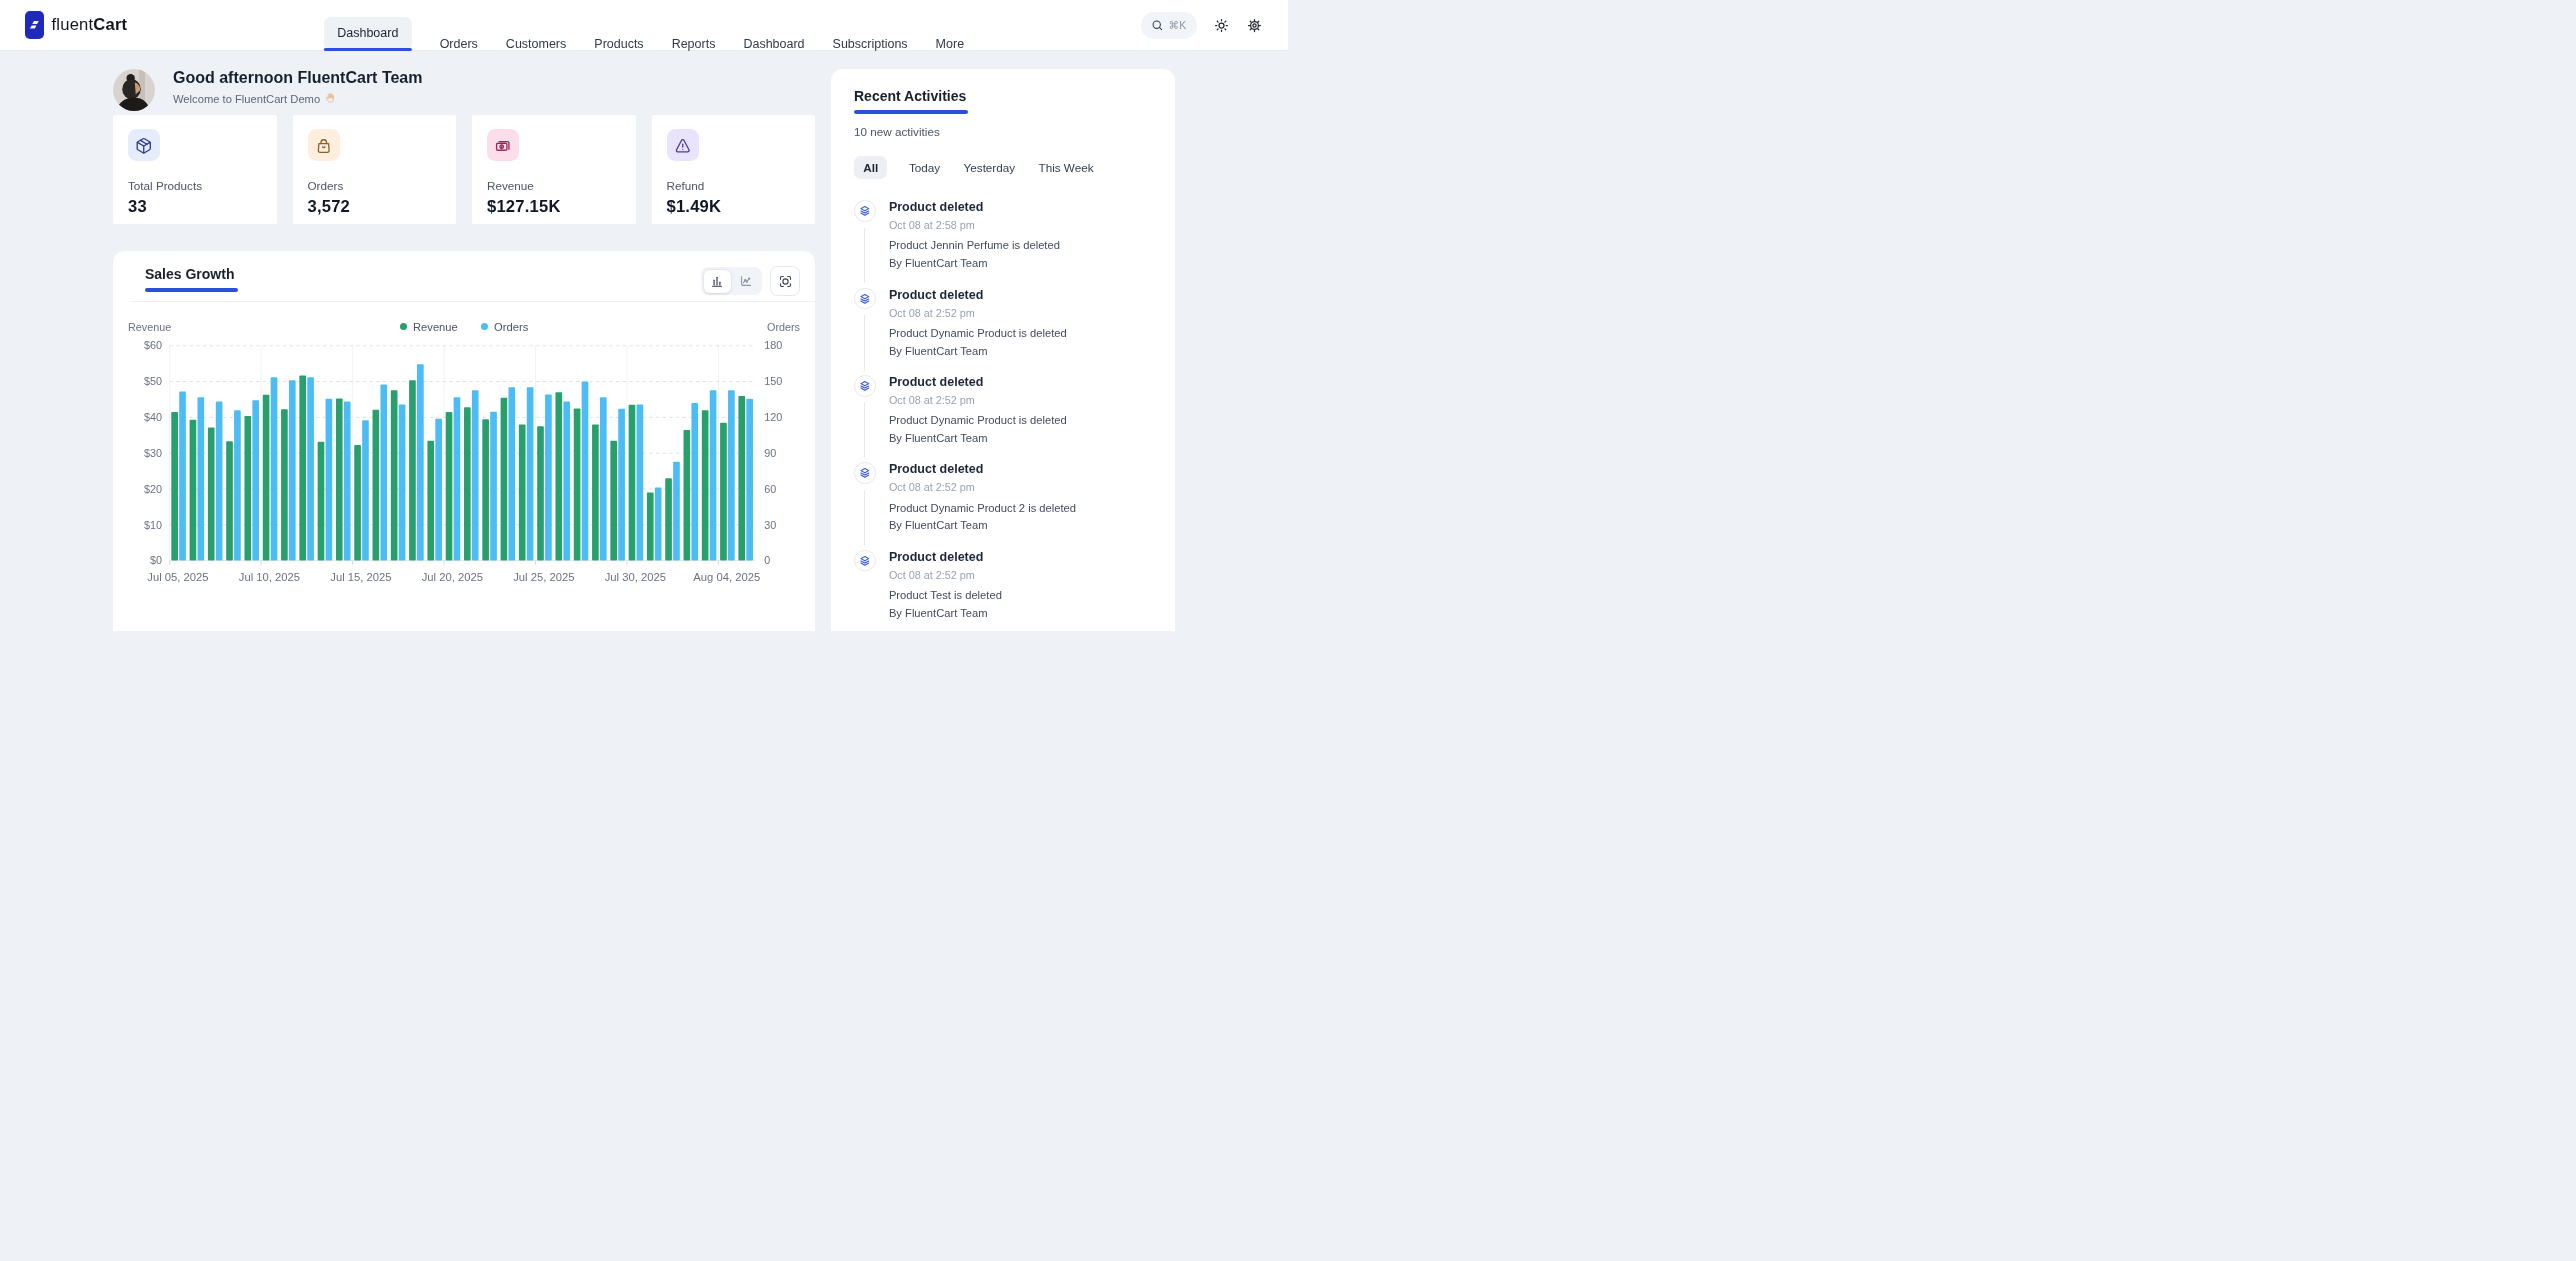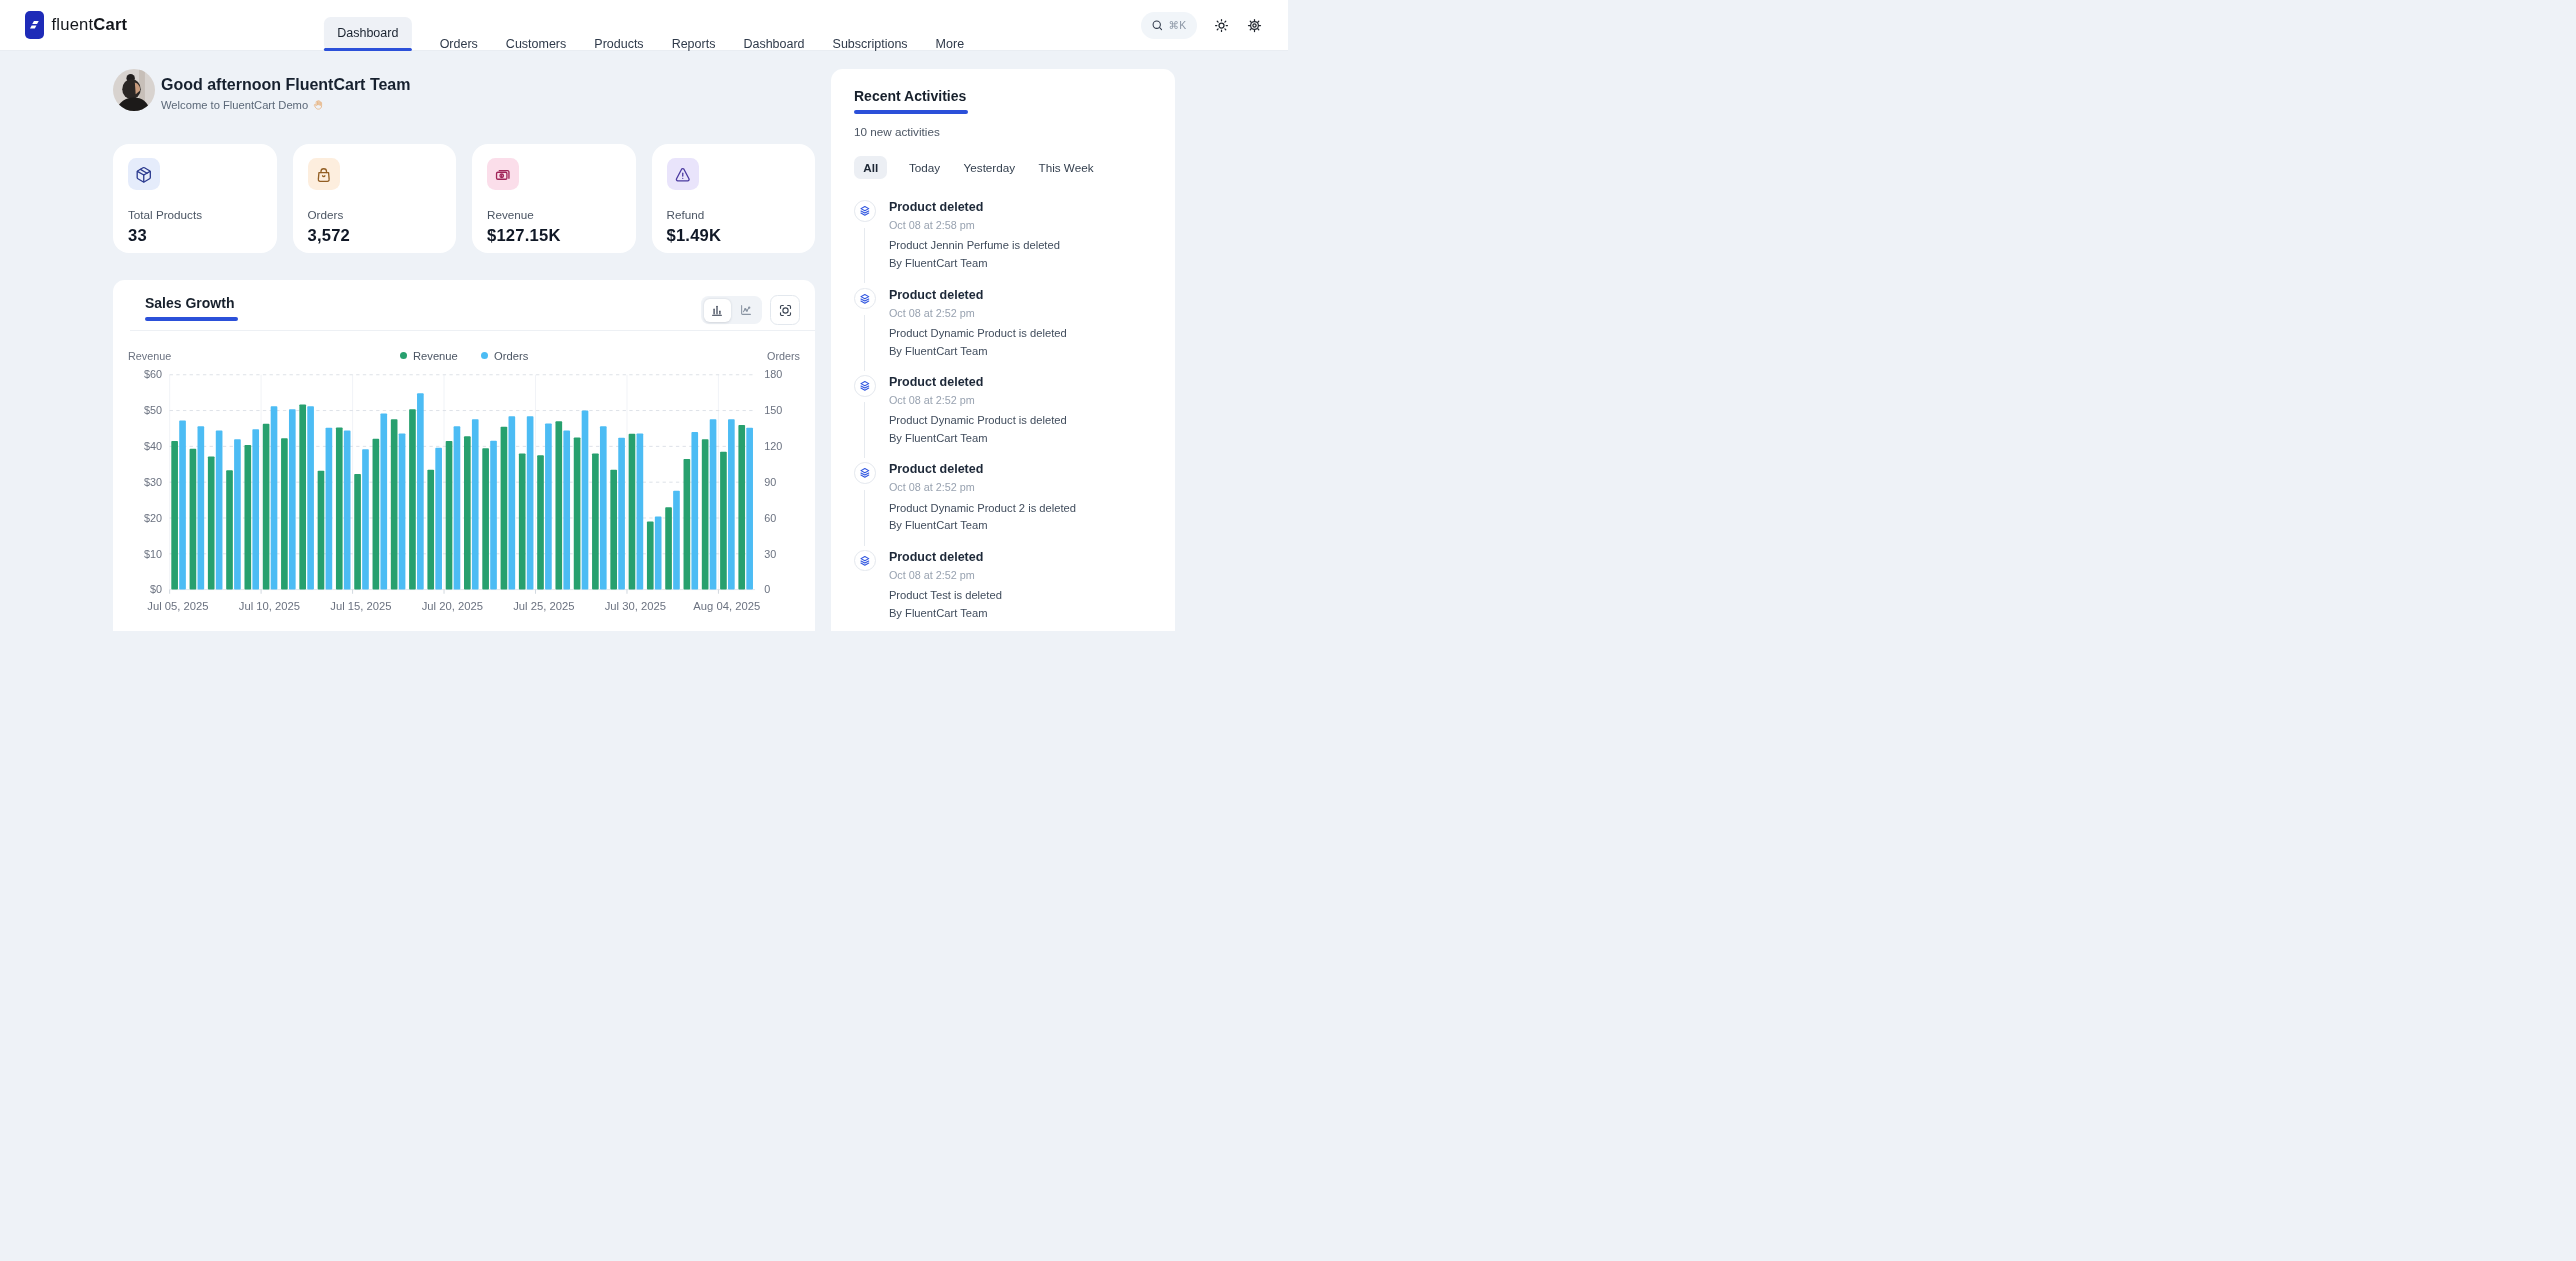--- a/index.html
+++ b/index.html
@@ -31,29 +31,29 @@
   .search-shortcut { font-size:10.4px; color:#8b96a5; letter-spacing:0.4px; }
   .icon-btn { width:16.6px; height:16.6px; color:#20262e; cursor:pointer; display:flex; align-items:center; justify-content:center; }
   .icon-btn svg { width:15px; height:15px; }
 
   
   .container { width:1062px; margin:18.3px auto 0; display:flex; gap:16px; align-items:flex-start; }
   .col-left { width:702px; }
   .col-right { width:345px; }
 
   
-  .greeting { display:flex; align-items:flex-end; gap:6px; margin-bottom:33px; }
+  .greeting { display:flex; align-items:flex-start; gap:18px; margin-bottom:4px; }
   .avatar { width:42px; height:42px; border-radius:50%; overflow:hidden; flex:0 0 auto; }
   .greet-title { font-size:16px; font-weight:700; color:#16202e; }
   .greet-sub { margin-top:5px; font-size:11.2px; color:#5b6878; display:flex; align-items:center; gap:4.2px; }
   .greet-sub svg { width:12.5px; height:12.5px; }
 
   
   .stats-row { display:flex; gap:16px; }
-  .stat-card { flex:1; height:109px; background:#ffffff; border-radius:16px; padding:14px 15px; }
+  .stat-card { flex:1; height:109px; background:#ffffff; border-radius:2px; padding:14px 15px; }
   .stat-icon { width:32px; height:32px; border-radius:8.3px; display:flex; align-items:center; justify-content:center; }
   .stat-icon svg { width:17.5px; height:17.5px; }
   .stat-label { margin-top:17.5px; font-size:11.7px; color:#4b5563; }
   .stat-value { margin-top:5px; font-size:16.6px; font-weight:700; color:#101826; letter-spacing:0.2px; }
 
   
   .sales-card { margin-top:27px; background:#ffffff; border-radius:11.7px; height:516px; }
   .sales-head { display:flex; align-items:flex-start; justify-content:space-between; padding:15px 15px 16px; height:51px;
                 border-bottom:0.8px solid #edf0f4;margin-left:17px; }
   .sec-title { font-size:14px; font-weight:700; color:#17202c; }

